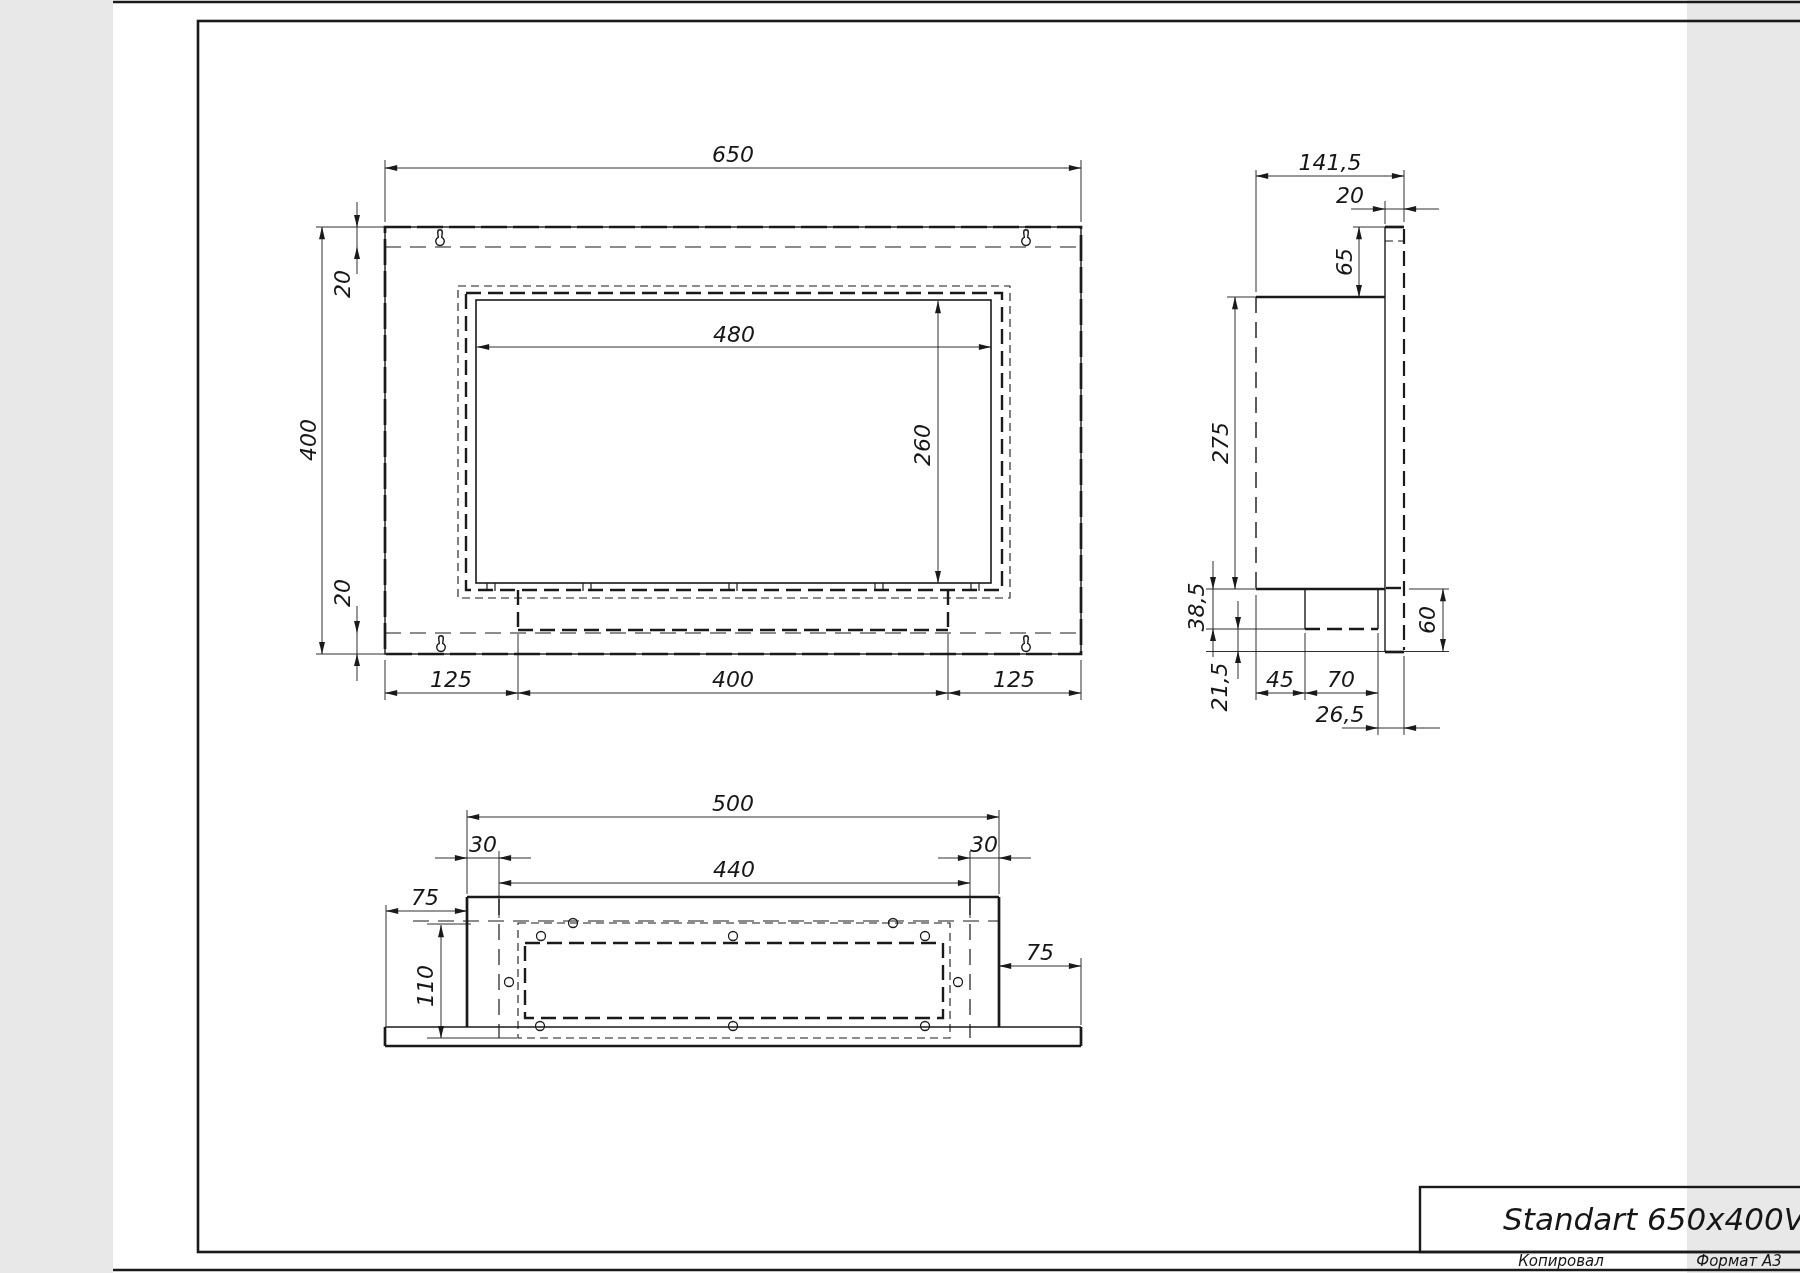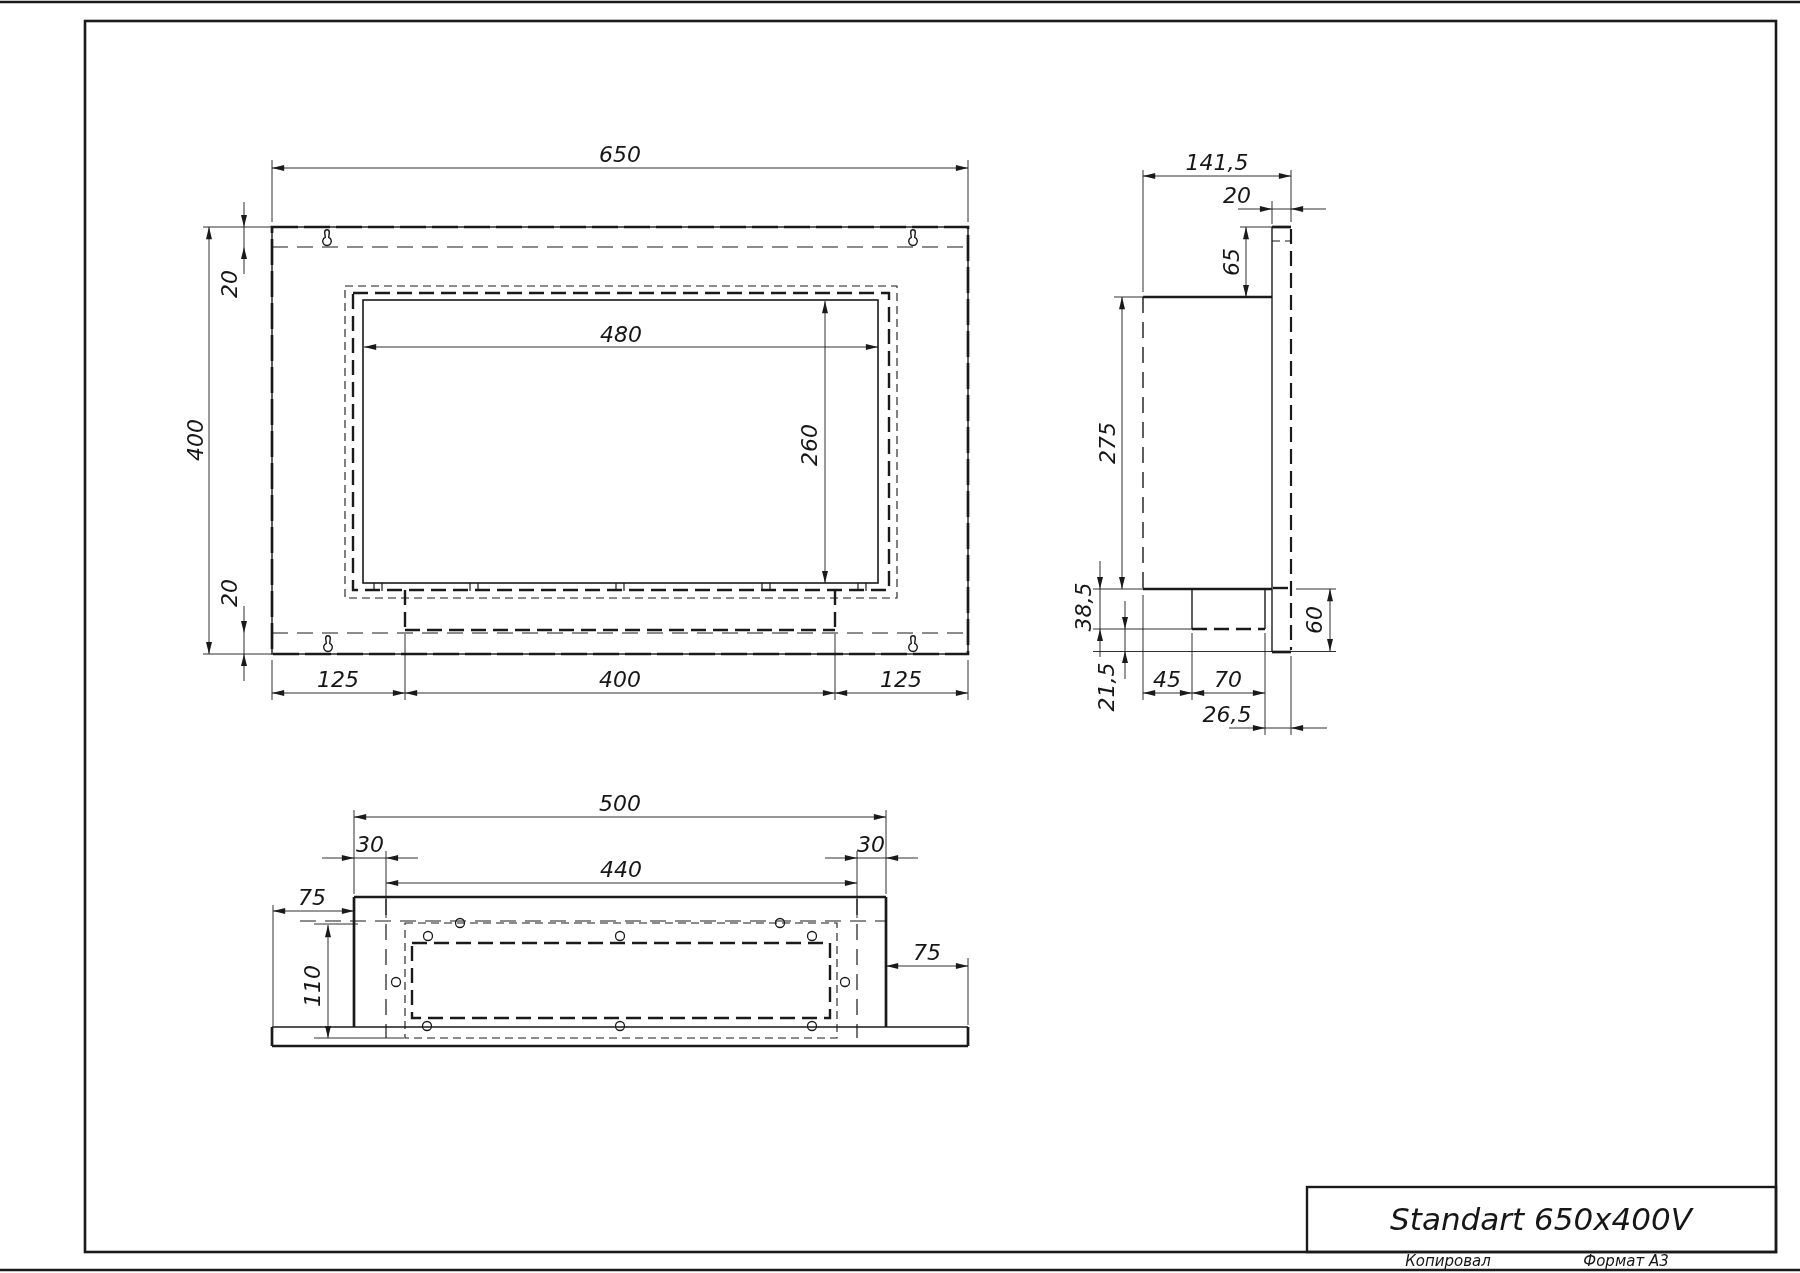--- a/index.html
+++ b/index.html
@@ -1,16 +1,16 @@
 <!DOCTYPE html>
 <html><head>
 <meta charset="utf-8">
 <style>
   html,body{margin:0;padding:0;background:#e8e8e8;}
-  .sheet{width:1800px;height:1273px;background:#ffffff;position:relative;margin:0 auto;}
+  .sheet{width:1574px;height:1273px;background:#ffffff;position:relative;margin:0 auto;}
   svg{display:block;width:1800px;height:1273px;}
   svg line, svg rect, svg path, svg circle{stroke:#1a1a1a;fill:none;stroke-linecap:butt;}
   .th{stroke-width:2.7;}
   .tn{stroke-width:1.4;}
   .tn2{stroke-width:1.6;}
   .ext{stroke-width:0.9;}
   .da{stroke-width:2.7;stroke-dasharray:26,6;}
   .db{stroke-width:2.4;stroke-dasharray:15,7;}
   .dc{stroke-width:1.2;stroke-dasharray:16,9;}
   .dd{stroke-width:1.1;stroke-dasharray:8,5;}

